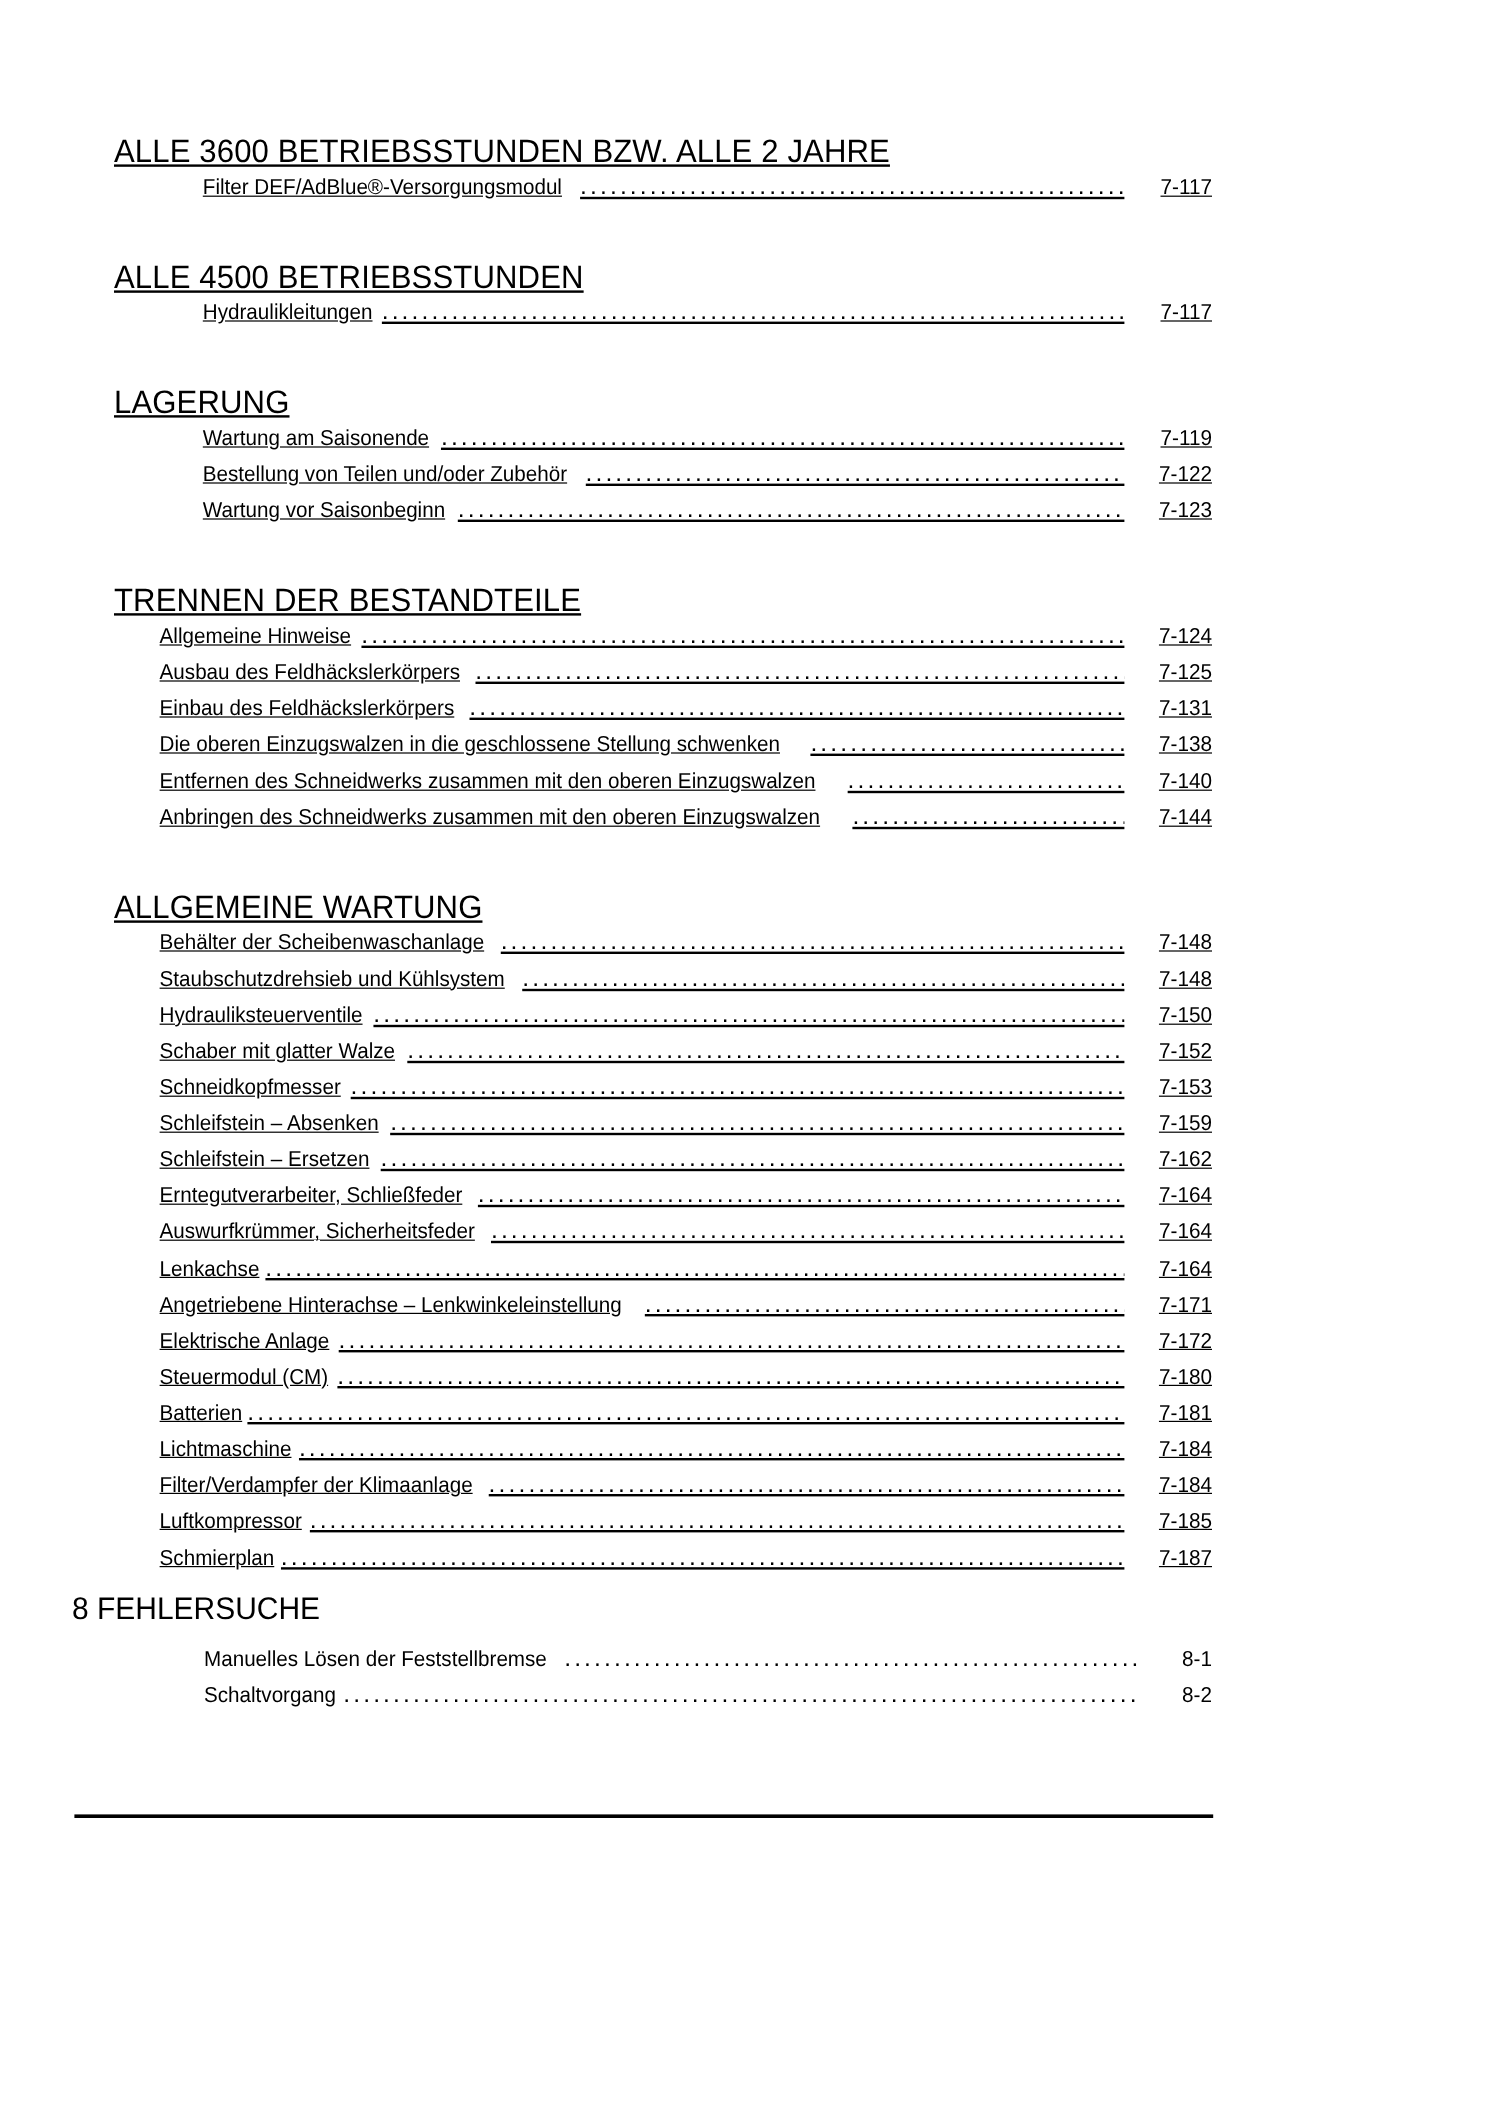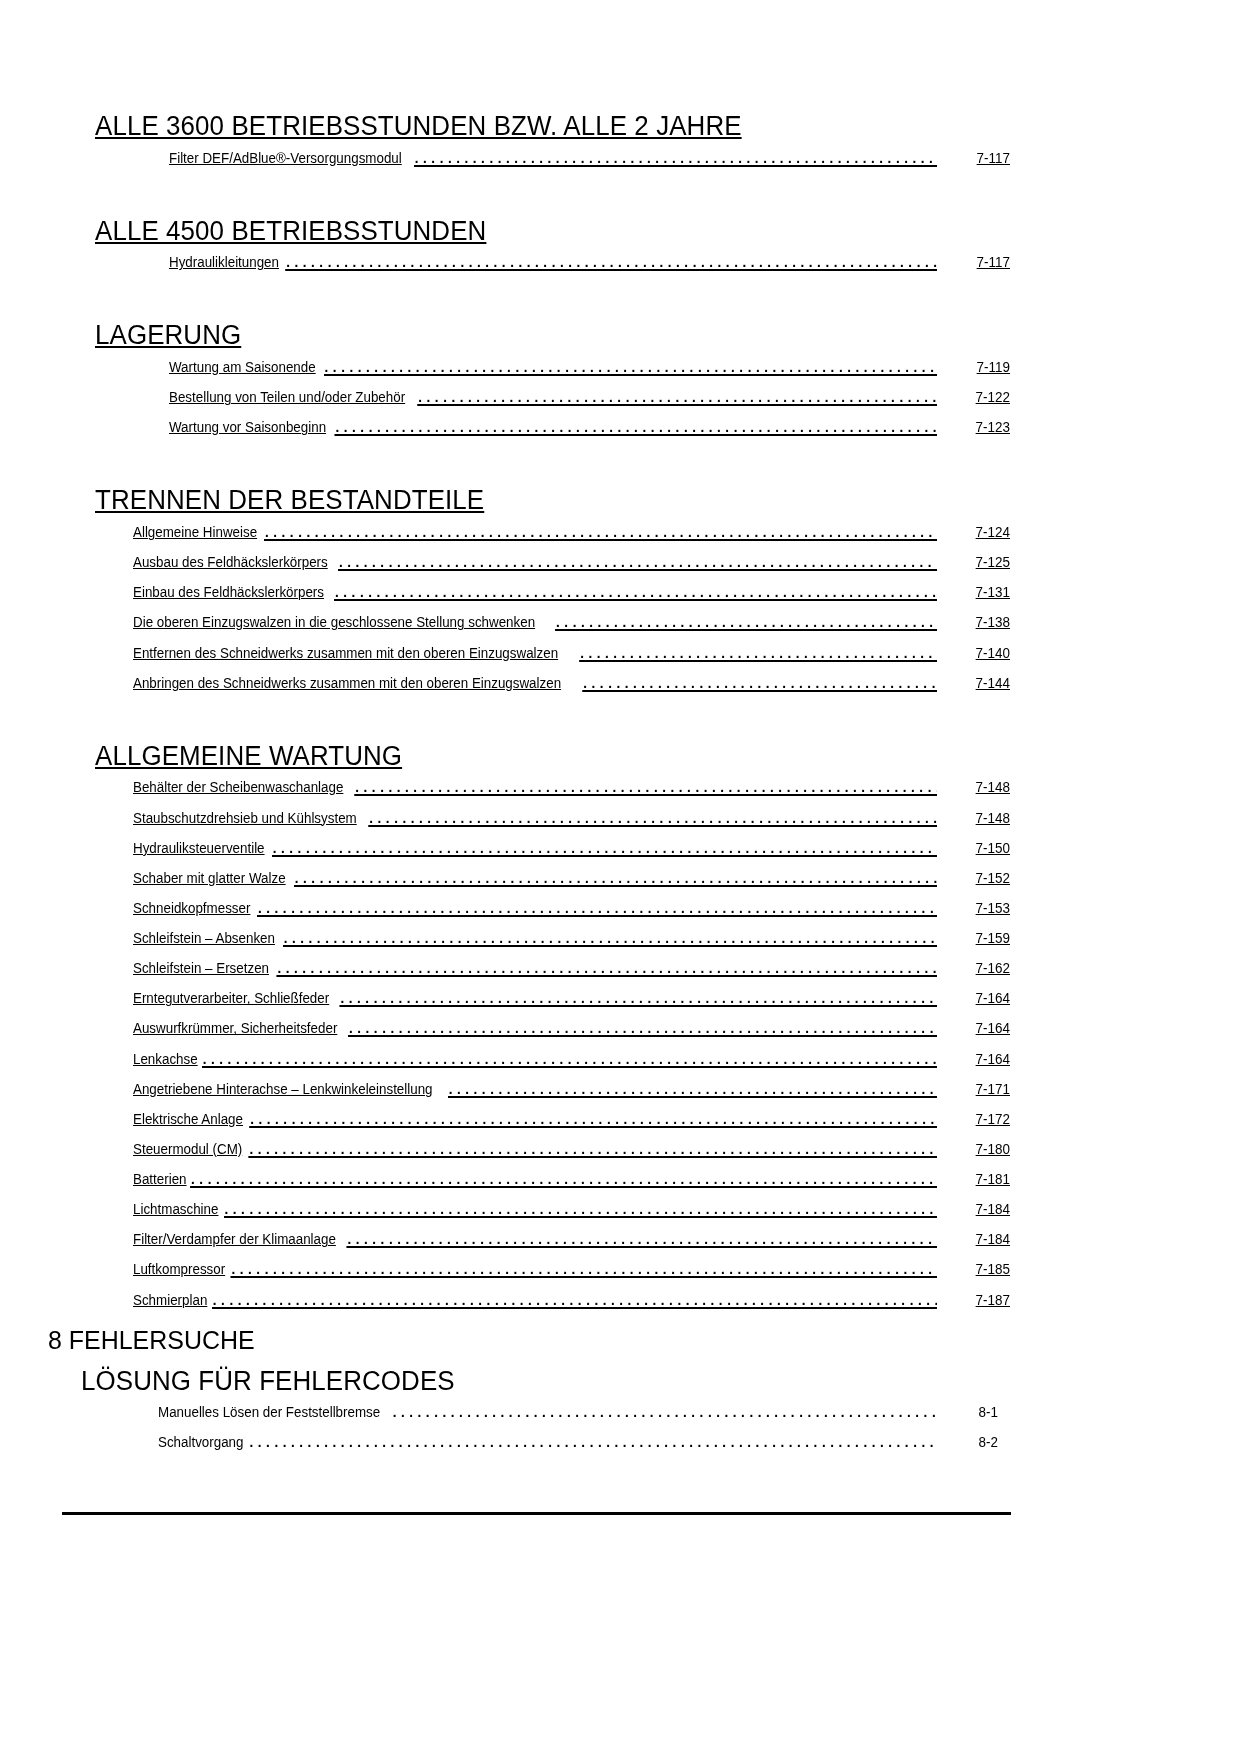--- a/index.html
+++ b/index.html
@@ -46,21 +46,21 @@
     font-weight: 400;
     white-space: nowrap;
     transform: scaleX(0.96);
     transform-origin: left center;
   }
 
   
   .entry {
     display: flex;
     align-items: baseline;
-    font-size: 14px;
+    font-size: 18px;
     line-height: 1.47;
     white-space: nowrap;
   }
   .entry .etitle {
     flex: 0 0 auto;
     transform: scaleX(0.955);
     transform-origin: left center;
   }
   .entry .leader {
     flex: 1 1 auto;
@@ -90,21 +90,21 @@
     left: 95px;
     top: 112px;
     width: 915px;
     text-decoration: underline;
   }
   .indent-a { padding-left: 38px; }   
   .indent-b { padding-left: 74px; }   
 
   .bottom-block {
     position: absolute;
-    left: 48px;
+    left: 60px;
     top: 1327px;
     width: 950px;
   }
   .bottom-sub {
     padding-left: 33px;
   }
   .bottom-entries {
     padding-left: 110px;
   }
   .bottom-entries .epage { min-width: 62px; }
@@ -296,23 +296,20 @@
             <span class="leader"></span>
             <span class="epage">7-187</span>
           </div>
         </div>
       </div>
     </div>
 
   <div class="bottom-block">
     <div class="chapter-heading">8 FEHLERSUCHE</div>
     <div style="height:12px"></div>
-    <div class="bottom-sub">
-      <div class="sec-heading">LÖSUNG FÜR FEHLERCODES</div>
-    </div>
     <div class="bottom-entries">
         <div class="entry">
           <span class="etitle">Manuelles Lösen der Feststellbremse</span>
           <span class="leader"></span>
           <span class="epage">8-1</span>
         </div>
         <div class="entry">
           <span class="etitle">Schaltvorgang</span>
           <span class="leader"></span>
           <span class="epage">8-2</span>

